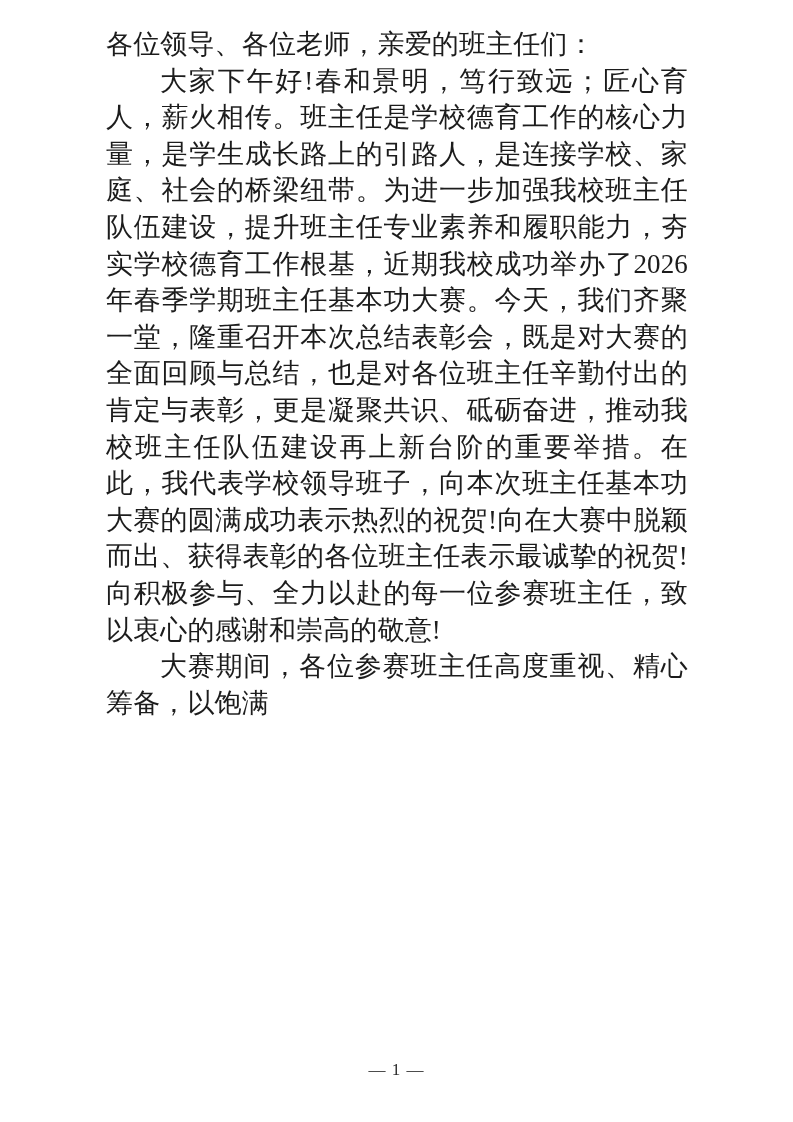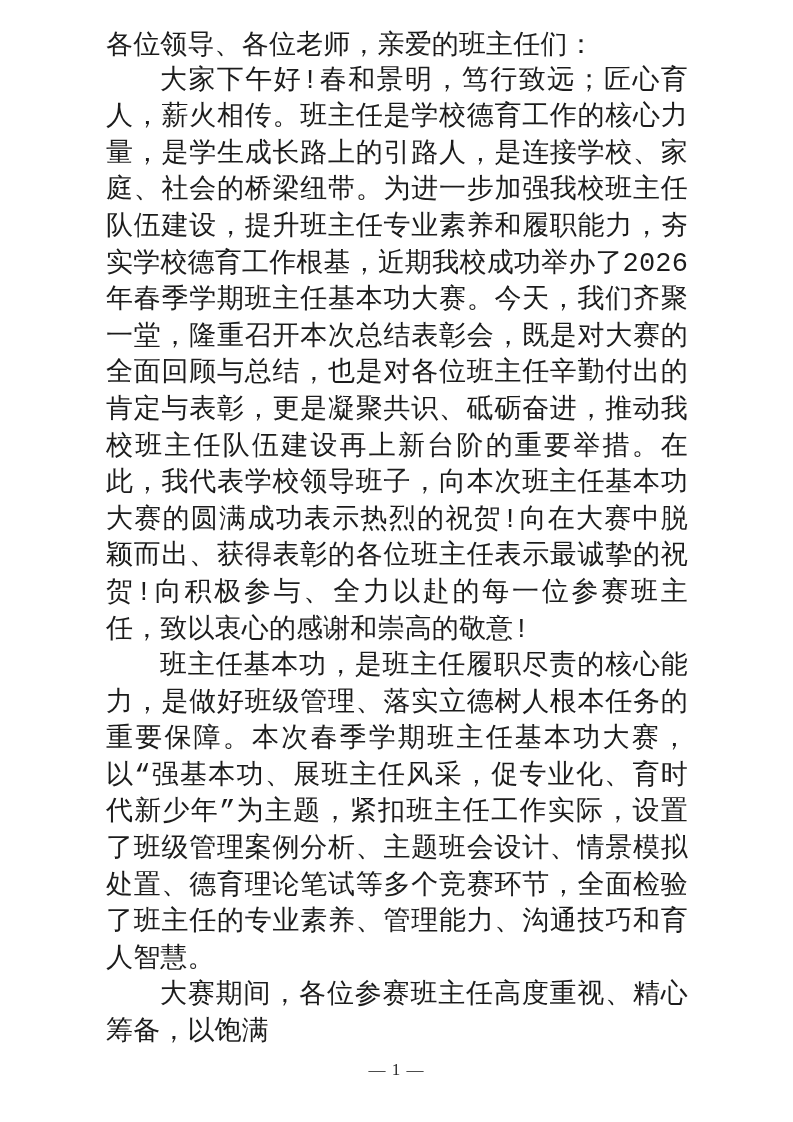--- a/index.html
+++ b/index.html
@@ -57,21 +57,20 @@
     text-align: justify;
     text-align-last: left;
     text-justify: inter-character;
     color: #1c1c1c;
     word-break: break-all;
     letter-spacing: 0.15px;
   }
 
   p.para.indent {
     text-indent: 2em;
-    font-family: Liberation Mono, monospace;
   }
 
   .footer {
     position: absolute;
     left: 0;
     top: 1060px;
     width: 793px;
     text-align: center;
     font-family: "Liberation Serif", "DejaVu Serif", serif;
     font-size: 17px;
@@ -87,21 +86,20 @@
 
   <div class="doc-body">
 
 
     <div class="para-block">
 
       <p class="para">各位领导、各位老师，亲爱的班主任们：</p>
 
       <p class="para indent">大家下午好!春和景明，笃行致远；匠心育人，薪火相传。班主任是学校德育工作的核心力量，是学生成长路上的引路人，是连接学校、家庭、社会的桥梁纽带。为进一步加强我校班主任队伍建设，提升班主任专业素养和履职能力，夯实学校德育工作根基，近期我校成功举办了2026年春季学期班主任基本功大赛。今天，我们齐聚一堂，隆重召开本次总结表彰会，既是对大赛的全面回顾与总结，也是对各位班主任辛勤付出的肯定与表彰，更是凝聚共识、砥砺奋进，推动我校班主任队伍建设再上新台阶的重要举措。在此，我代表学校领导班子，向本次班主任基本功大赛的圆满成功表示热烈的祝贺!向在大赛中脱颖而出、获得表彰的各位班主任表示最诚挚的祝贺!向积极参与、全力以赴的每一位参赛班主任，致以衷心的感谢和崇高的敬意!</p>
 
-      <p class="para indent">班主任基本功，是班主任履职尽责的核心能力，是做好班级管理、落实立德树人根本任务的重要保障。本次春季学期班主任基本功大赛，以“强基本功、展班主任风采，促专业化、育时代新少年”为主题，紧扣班主任工作实际，设置了班级管理案例分析、主题班会设计、情景模拟处置、德育理论笔试等多个竞赛环节，全面检验了班主任的专业素养、管理能力、沟通技巧和育人智慧。</p>
 
       <p class="para indent">大赛期间，各位参赛班主任高度重视、精心筹备，以饱满</p>
 
     </div>
   </div>
 
   <div class="footer">
     <span>— 1 —</span>
   </div>
 

